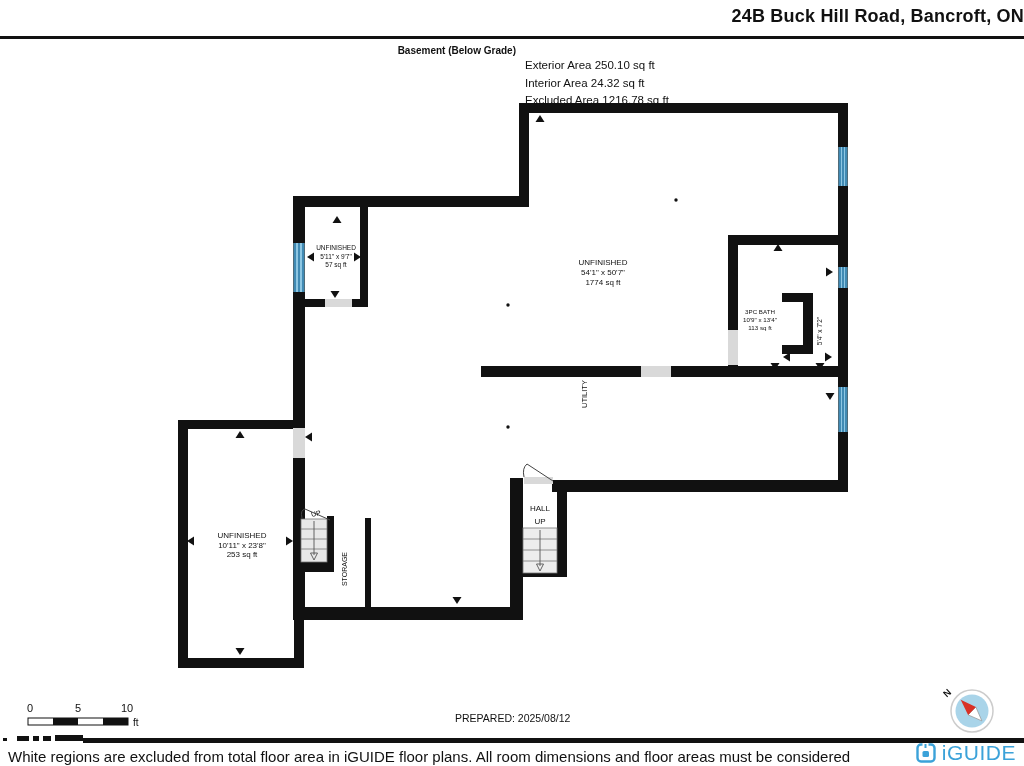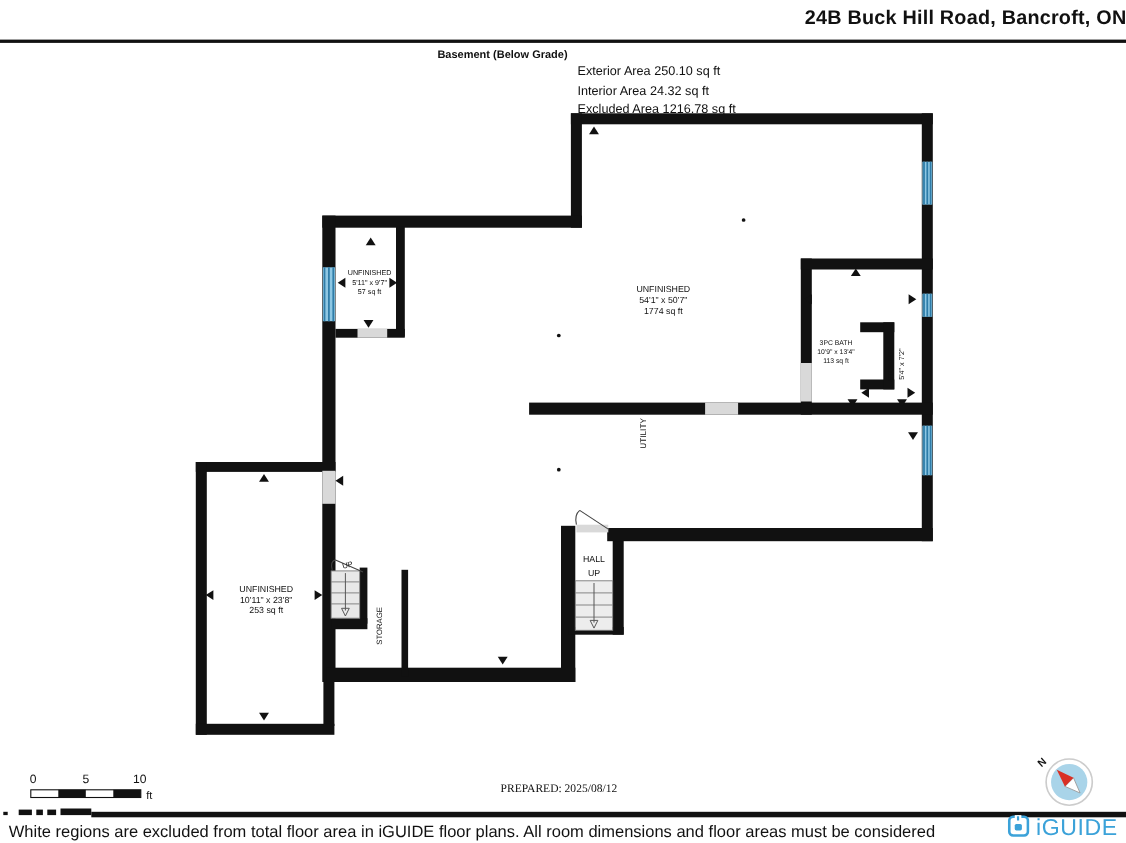--- a/index.html
+++ b/index.html
@@ -4,23 +4,23 @@
 <style>
   html,body{margin:0;padding:0;background:#ffffff;}
   body{width:1024px;height:766px;position:relative;overflow:hidden;
        font-family:"Liberation Sans", sans-serif;color:#111;}
   .abs{position:absolute;}
   #title{left:0;top:6px;width:1024px;text-align:right;font-size:18px;font-weight:bold;letter-spacing:.2px;}
   #top-rule{left:0;top:36px;width:1024px;height:3px;background:#111;}
   #floor-label{left:250px;top:45px;width:266px;text-align:right;font-size:10px;font-weight:bold;}
   #area-col{left:525px;top:45px;font-size:11.5px;line-height:17.6px;margin-top:12px;}
   #plan-svg{left:0;top:0;}
-  #prepared{left:455px;top:712px;font-size:10.5px;color:#111;font-family:Liberation Serif, serif;}
+  #prepared{left:455px;top:712px;font-size:10.5px;color:#111;}
   #disclaimer{left:8px;top:748px;width:860px;font-size:15px;color:#111;}
-  #brand{right:8px;top:741px;display:flex;gap:6px;}
+  #brand{right:8px;top:741px;display:flex;align-items:center;gap:6px;}
   #brand .brand-text{font-size:21px;color:#3BA2D9;letter-spacing:.5px;}
   svg text{fill:#111;}
 </style>
 </head>
 <body>
 
 <div class="abs" id="title">24B Buck Hill Road, Bancroft, ON</div>
 <div class="abs" id="top-rule"></div>
 <div class="abs" id="floor-label">Basement (Below Grade)</div>
 <div class="abs" id="area-col">

